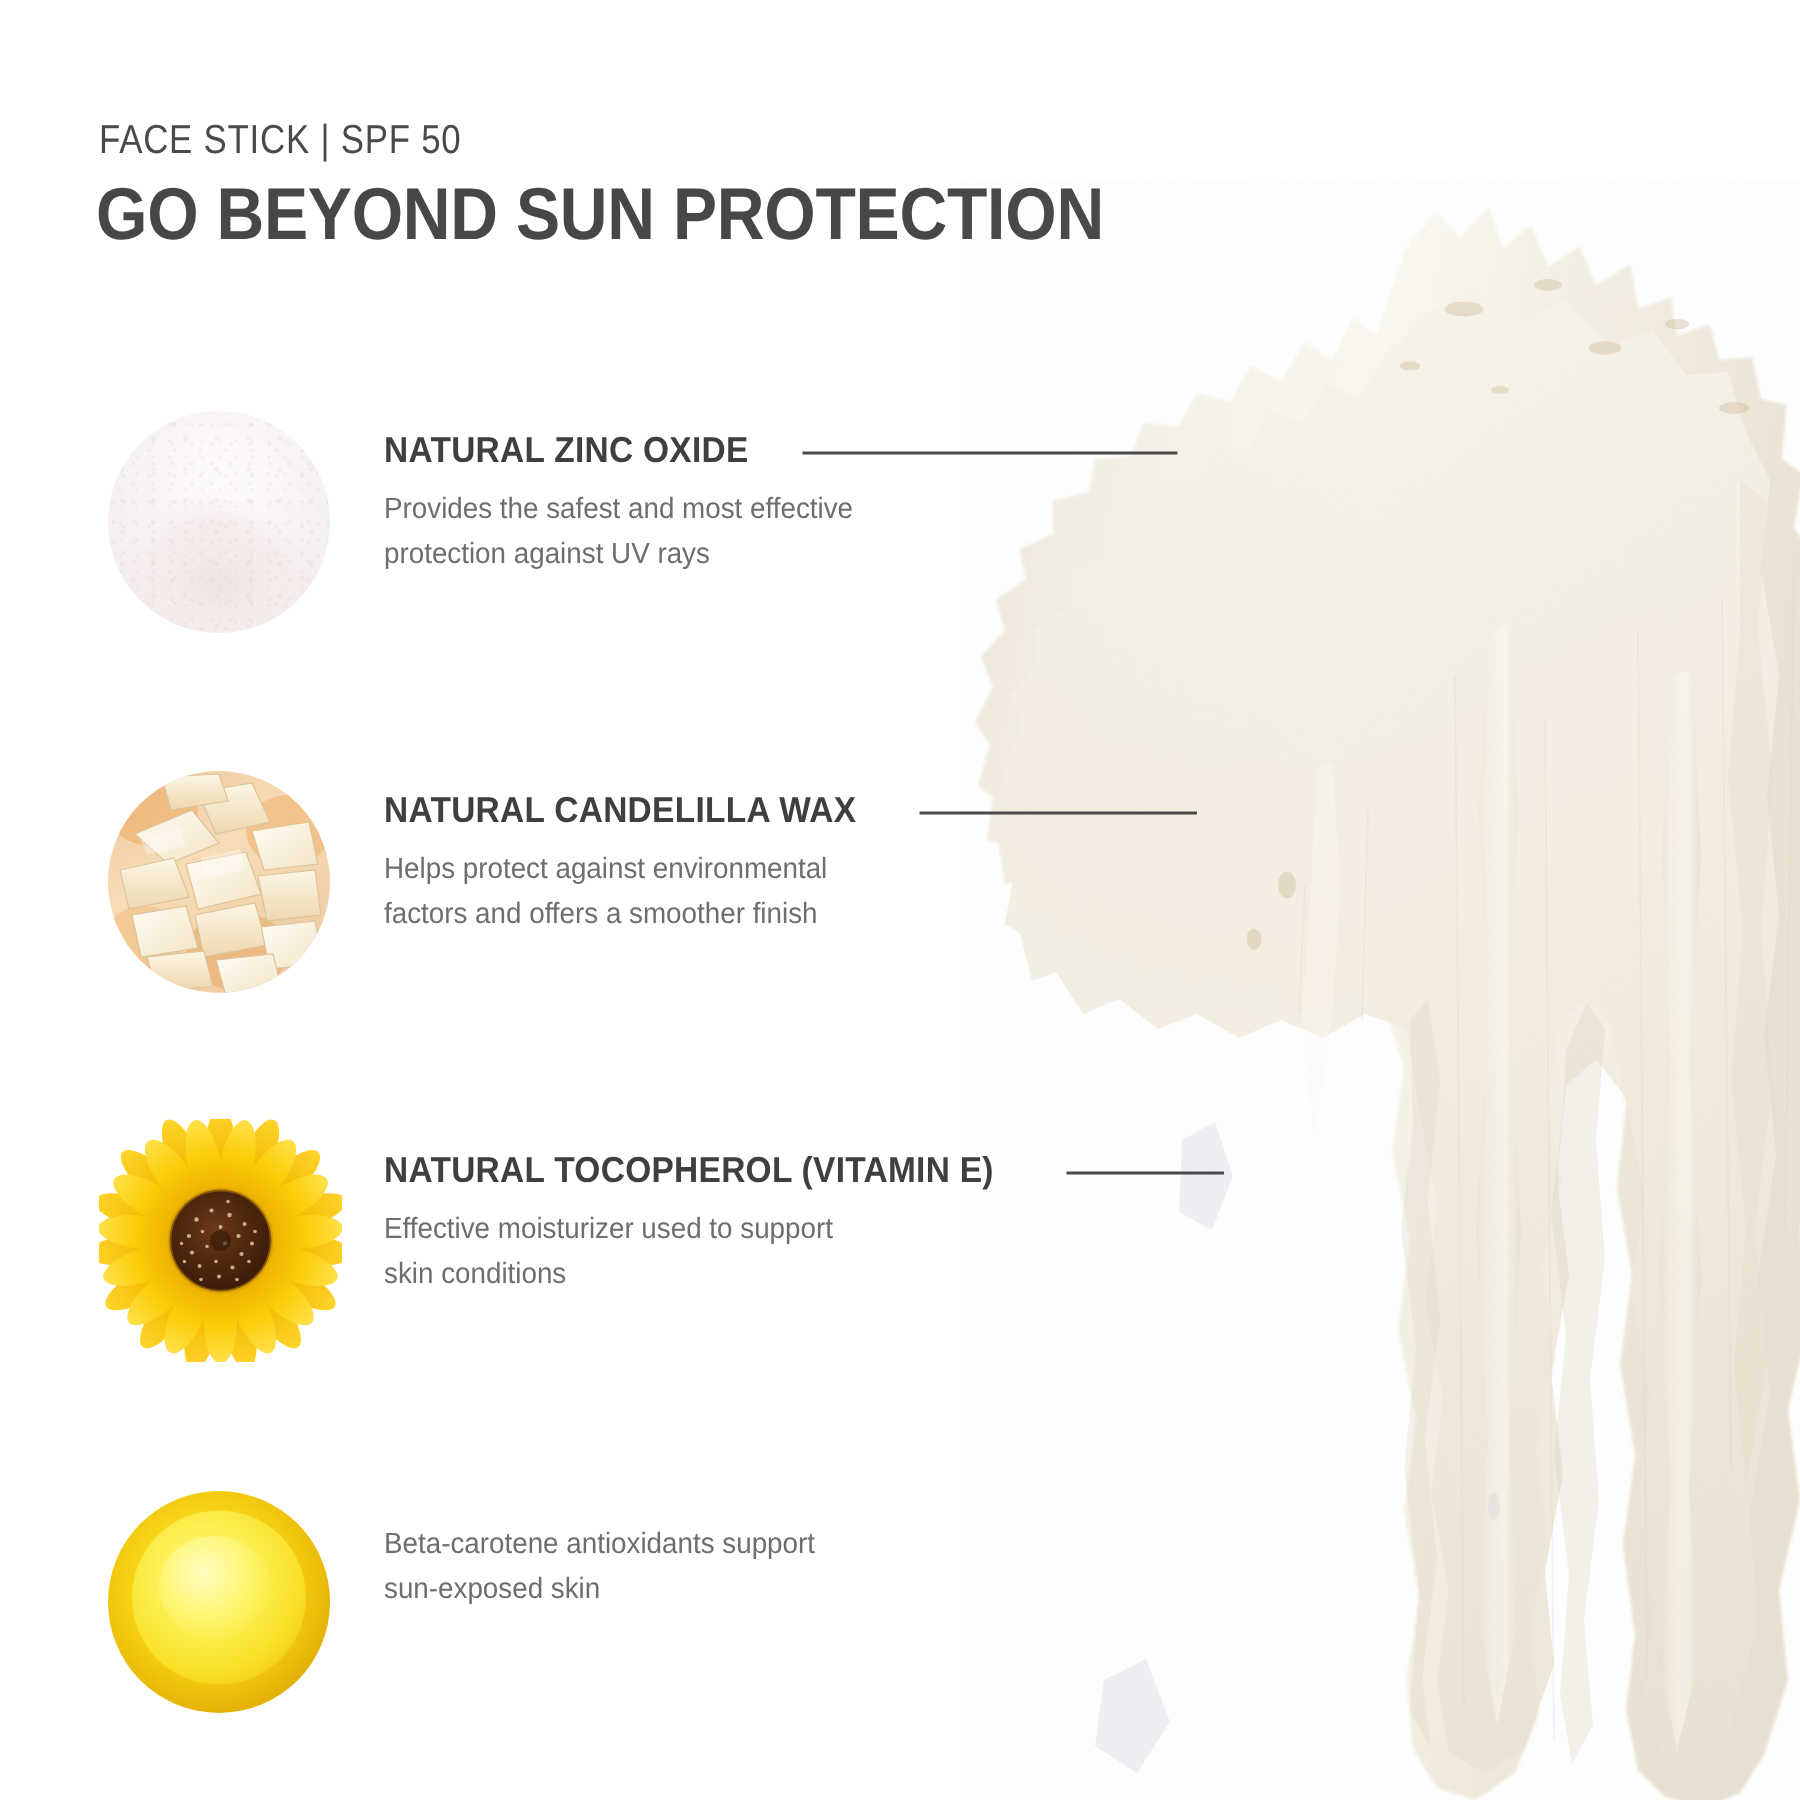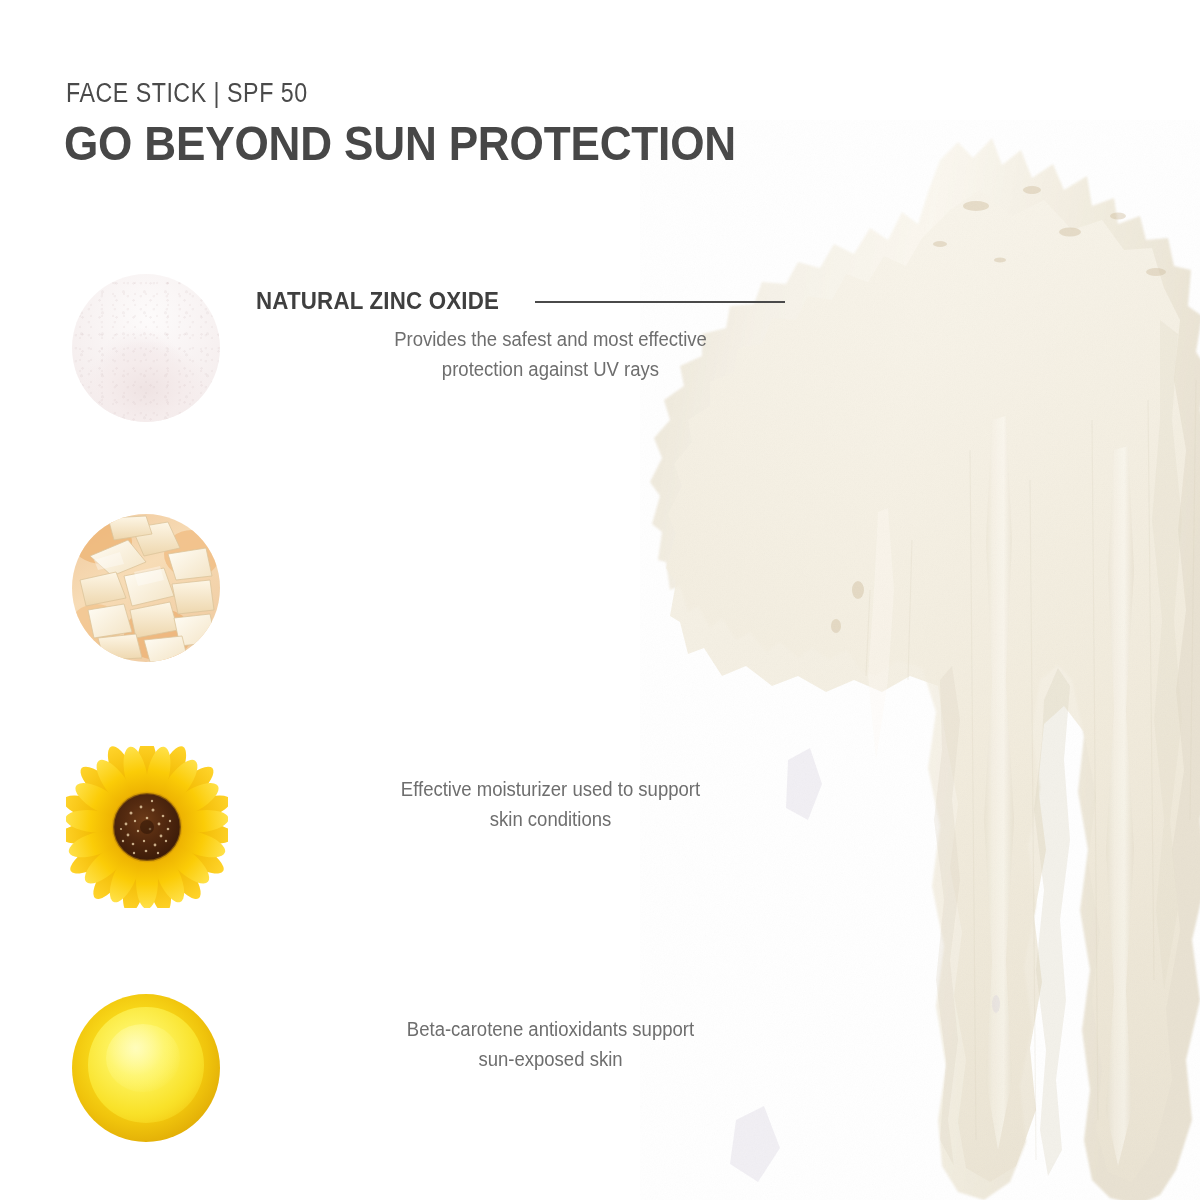--- a/index.html
+++ b/index.html
@@ -19,21 +19,21 @@
   }
   .headline{
     position:absolute; left:64px; top:118px;
     font-size:49px; font-weight:bold; letter-spacing:-.2px;
     color:#474747; line-height:1.05;
     transform:scaleX(.9); transform-origin:left center;
     white-space:nowrap;
   }
 
   
-  .feature{ position:absolute; left:0; width:1200px; height:170px;text-align:center; }
+  .feature{ position:absolute; left:0; width:1200px; height:170px; }
   .f0{ top:272px; } .f1{ top:512px; } .f2{ top:752px; } .f3{ top:992px; }
 
   .thumb{
     position:absolute; left:72px; top:2px;
     width:148px; height:148px; border-radius:50%;
     overflow:hidden;
   }
 
   .ftext{ position:absolute; left:256px; top:14px; width:620px; }
 
@@ -278,20 +278,30 @@
           <polygon fill="url(#flakeA)" points="72,126 110,122 116,146 78,148"></polygon>
           <polygon fill="url(#flakeB)" points="36,4 74,2 80,20 42,26"></polygon>
         </g>
         <g opacity=".35" fill="#ffffff">
           <polygon points="62,58 88,52 92,66 66,72"></polygon>
           <polygon points="22,46 48,38 52,50 26,56"></polygon>
         </g>
       </svg>
     </div>
   </div>
+  <div class="ftext">
+    <div class="headrow">
+      <span class="fhead">NATURAL CANDELILLA WAX</span>
+      <span class="connector c1"></span>
+    </div>
+    <div class="fbody">
+      <span>Helps protect against environmental</span>
+      <span>factors and offers a smoother finish</span>
+    </div>
+  </div>
 </div>
 
 <div class="feature f2">
   <div class="tocoWrap">
     <svg viewBox="0 0 162 162" width="162" height="162" aria-hidden="true">
       <defs>
         <linearGradient id="petalG" x1="0" y1="0" x2="0" y2="1">
           <stop offset="0%" stop-color="#ffe14a"></stop>
           <stop offset="45%" stop-color="#fbcc07"></stop>
           <stop offset="100%" stop-color="#e8a900"></stop>
@@ -374,20 +384,24 @@
           <circle cx="-13" cy="26" r="1.2"></circle>
             <circle cx="23" cy="-6" r="1.2"></circle>
           <circle cx="-26" cy="2" r="1.1"></circle>
             <circle cx="5" cy="-26" r="1.2"></circle>
         </g>
         <circle r="7" fill="#2e1406" opacity=".55"></circle>
       </g>
     </svg>
   </div>
   <div class="ftext">
+    <div class="headrow">
+      <span class="fhead">NATURAL TOCOPHEROL (VITAMIN E)</span>
+      <span class="connector c2"></span>
+    </div>
     <div class="fbody">
       <span>Effective moisturizer used to support</span>
       <span>skin conditions</span>
     </div>
   </div>
 </div>
 
 <div class="feature f3">
   <div class="thumb">
     <div class="oil"></div>

